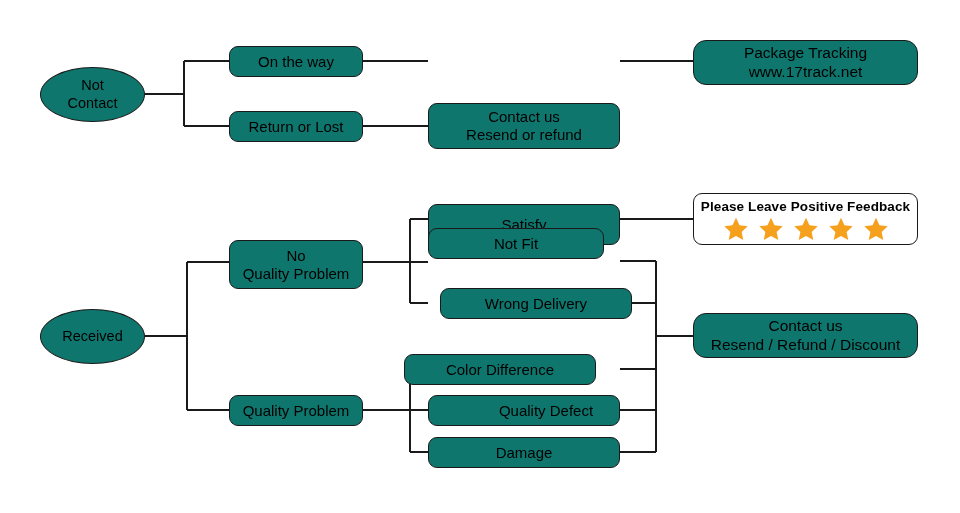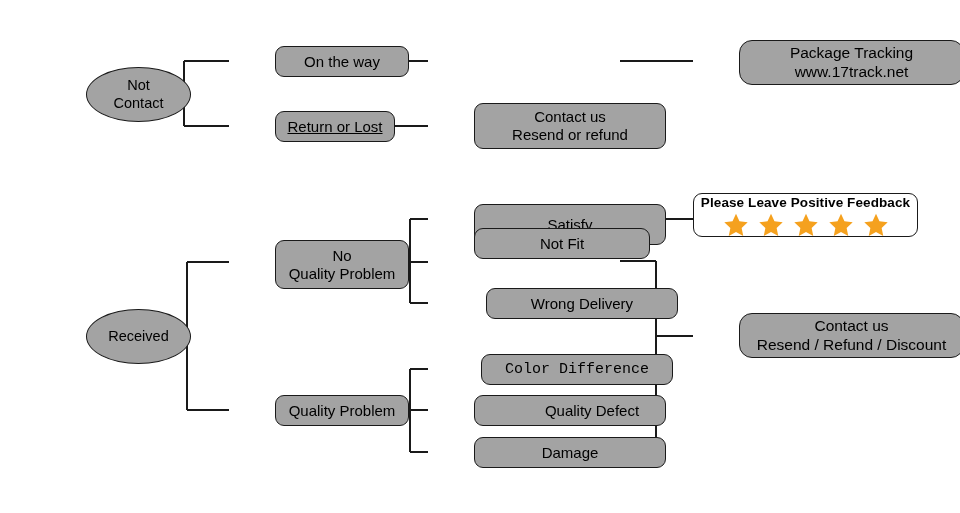--- a/index.html
+++ b/index.html
@@ -18,30 +18,29 @@
   }
   #connectors {
     position: absolute;
     left: 0; top: 0;
     width: 960px; height: 513px;
     pointer-events: none;
   }
   .node {
     position: absolute;
     border: 1.3px solid #1a1a1a;
-    background: #a3a3a3;
+    background: #0f766e;
     display: flex;
     align-items: center;
     justify-content: center;
     text-align: center;
     color: #000000;
     line-height: 1.18;
     white-space: pre-line;
     z-index: 2;
-    margin-left: 46px;
   }
   .node.rounded { border-radius: 9px; }
   .node.ellipse { border-radius: 50%; }
   .node.start { font-size: 14.5px; }
   .node.step  { font-size: 15px; }
   .node.wide  { font-size: 15.5px; border-radius: 13px; }
   .feedback-node {
     position: absolute;
     border: 1.3px solid #1a1a1a;
     border-radius: 9px;
@@ -123,21 +122,21 @@
       <line x1="620" y1="452" x2="656" y2="452"></line>
       <line x1="656" y1="336" x2="693" y2="336"></line>
     </g>
   </svg>
 
   <div class="node ellipse start" style="left:40px; top:67px; width:105px; height:55px;">Not
 Contact</div>
 
   <div class="node rounded step" style="left:229px; top:46px; width:134px; height:31px;">On the way</div>
 
-  <div class="node rounded step" style="left:229px; top:111px; width:120px; height:31px;text-decoration:underline;">Return or Lost</div>
+  <div class="node rounded step" style="left:229px; top:111px; width:134px; height:31px;">Return or Lost</div>
 
 
   <div class="node rounded wide" style="left:693px; top:40px; width:225px; height:45px;">Package Tracking
 www.17track.net</div>
 
   <div class="node rounded step" style="left:428px; top:103px; width:192px; height:46px;">Contact us
 Resend or refund</div>
 
   <div class="node ellipse start" style="left:40px; top:309px; width:105px; height:55px;">Received</div>
 
@@ -145,27 +144,27 @@
 Quality Problem</div>
 
   <div class="node rounded step" style="left:229px; top:395px; width:134px; height:31px;">Quality Problem</div>
 
   <div class="node rounded step" style="left:428px; top:204px; width:192px; height:41px;">Satisfy</div>
 
   <div class="node rounded step" style="left:428px; top:228px; width:176px; height:31px;">Not Fit</div>
 
   <div class="node rounded step" style="left:440px; top:288px; width:192px; height:31px;">Wrong Delivery</div>
 
-  <div class="node rounded step" style="left:435px; top:354px; width:192px; height:31px;font-family:Liberation Mono, monospace;">Color Difference</div>
+  <div class="node rounded step" style="left:404px; top:354px; width:192px; height:31px;">Color Difference</div>
 
   <div class="node rounded step" style="left:428px; top:395px; width:192px; height:31px;padding-left:44px;">Quality Defect</div>
 
   <div class="node rounded step" style="left:428px; top:437px; width:192px; height:31px;">Damage</div>
 
-  <div class="feedback-node" style="left:693px; top:193px; width:225px; height:44px;">
+  <div class="feedback-node" style="left:693px; top:193px; width:225px; height:52px;">
     <div class="feedback-title">Please Leave Positive Feedback</div>
     <div class="stars" id="star-row">
         <svg class="star" viewBox="0 0 24 24">
           <path d="M12 1.6 L15.2 8.6 L22.8 9.5 L17.2 14.7 L18.7 22.2 L12 18.4 L5.3 22.2 L6.8 14.7 L1.2 9.5 L8.8 8.6 Z" fill="#F5A11E"></path>
         </svg>
         <svg class="star" viewBox="0 0 24 24">
           <path d="M12 1.6 L15.2 8.6 L22.8 9.5 L17.2 14.7 L18.7 22.2 L12 18.4 L5.3 22.2 L6.8 14.7 L1.2 9.5 L8.8 8.6 Z" fill="#F5A11E"></path>
         </svg>
         <svg class="star" viewBox="0 0 24 24">
           <path d="M12 1.6 L15.2 8.6 L22.8 9.5 L17.2 14.7 L18.7 22.2 L12 18.4 L5.3 22.2 L6.8 14.7 L1.2 9.5 L8.8 8.6 Z" fill="#F5A11E"></path>

